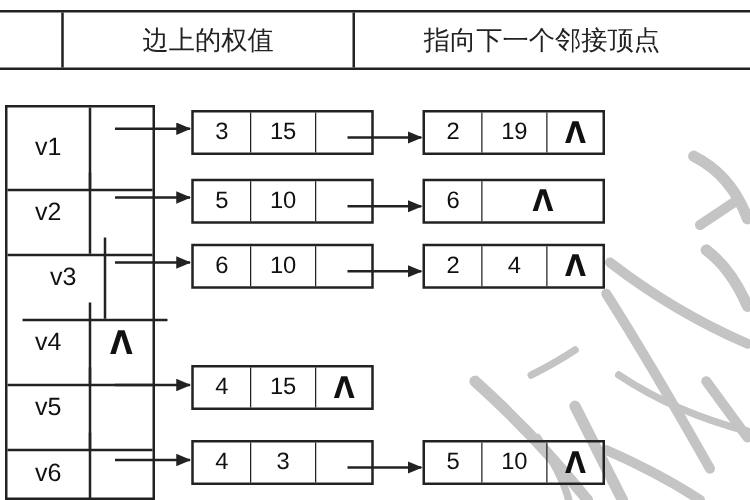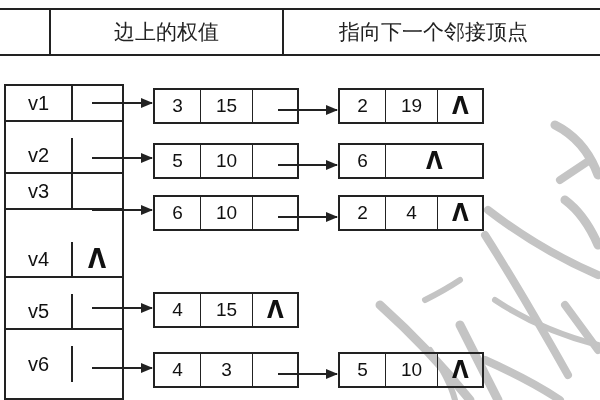--- a/index.html
+++ b/index.html
@@ -3,21 +3,21 @@
 <meta charset="utf-8">
 <style>
   html, body { margin:0; padding:0; }
   body { width:600px; height:400px; position:relative; overflow:hidden; background:#ffffff;
          font-family:"Liberation Sans", sans-serif; color:#111; }
   .abs { position:absolute; box-sizing:border-box; }
   .hdr { top:8px; height:48px; border-top:2px solid #222; border-bottom:2px solid #222; }
   .hcell { position:absolute; top:0; height:100%; display:flex; align-items:center; justify-content:center;
            font-family:"DejaVu Serif", serif; font-size:21px; color:#222; box-sizing:border-box; }
   .vt { left:4px; width:120px; border:2px solid #222; }
-  .vrow { position:absolute; left:0; width:100%; height:36px; border-bottom:2px solid #222; box-sizing:border-box; }
+  .vrow { position:absolute; left:0; width:100%; height:67px; border-bottom:2px solid #222; box-sizing:border-box; }
   .vrow:last-child { border-bottom:none; }
   .vname { position:absolute; left:0; top:0; width:67px; height:100%; display:flex; align-items:center; justify-content:center;
            font-size:20px; border-right:2px solid #222; box-sizing:border-box; }
   .vptr { position:absolute; left:67px; top:0; width:49px; height:100%; display:flex; align-items:center; justify-content:center; font-size:26px; }
   .node { height:36px; border:2px solid #222; display:flex; }
   .nc { height:100%; display:flex; align-items:center; justify-content:center; font-size:19px; box-sizing:border-box; }
   .nc.a { width:46px; border-right:1.5px solid #222; }
   .nc.b { width:52px; border-right:1.5px solid #222; }
   .nc.c { flex:1; font-size:24px; }
   .wedge { font-family:"DejaVu Sans", sans-serif; font-weight:bold; transform:scaleX(0.9); }
@@ -51,21 +51,21 @@
 
 <div class="abs vt" style="top:84px; height:316px;">
   <div class="vrow" style="top:0;">
     <div class="vname">v1</div>
     <div class="vptr"></div>
   </div>
   <div class="vrow" style="top:52px;">
     <div class="vname">v2</div>
     <div class="vptr"></div>
   </div>
-  <div class="vrow" style="top:88px;">
+  <div class="vrow" style="top:104px;margin-left:12px;">
     <div class="vname">v3</div>
     <div class="vptr"></div>
   </div>
   <div class="vrow" style="top:156px;text-decoration:underline;">
     <div class="vname">v4</div>
     <div class="vptr">
         <span class="wedge">Λ</span>
       </div>
   </div>
   <div class="vrow" style="top:208px;">

